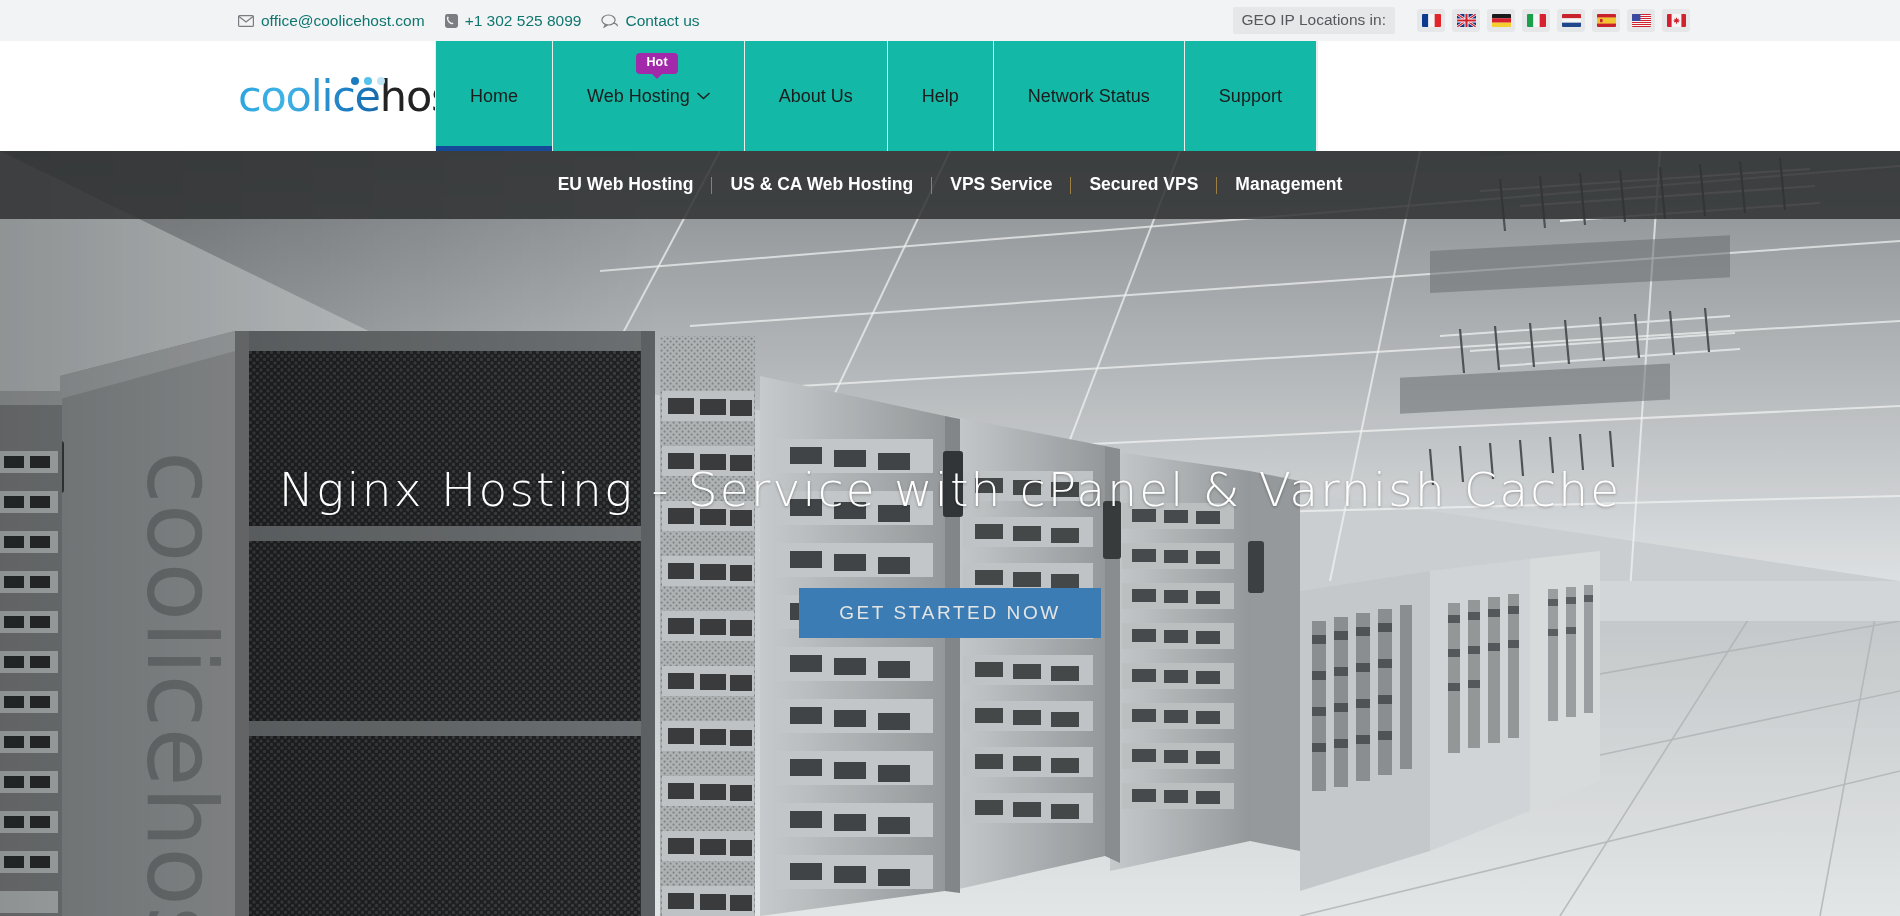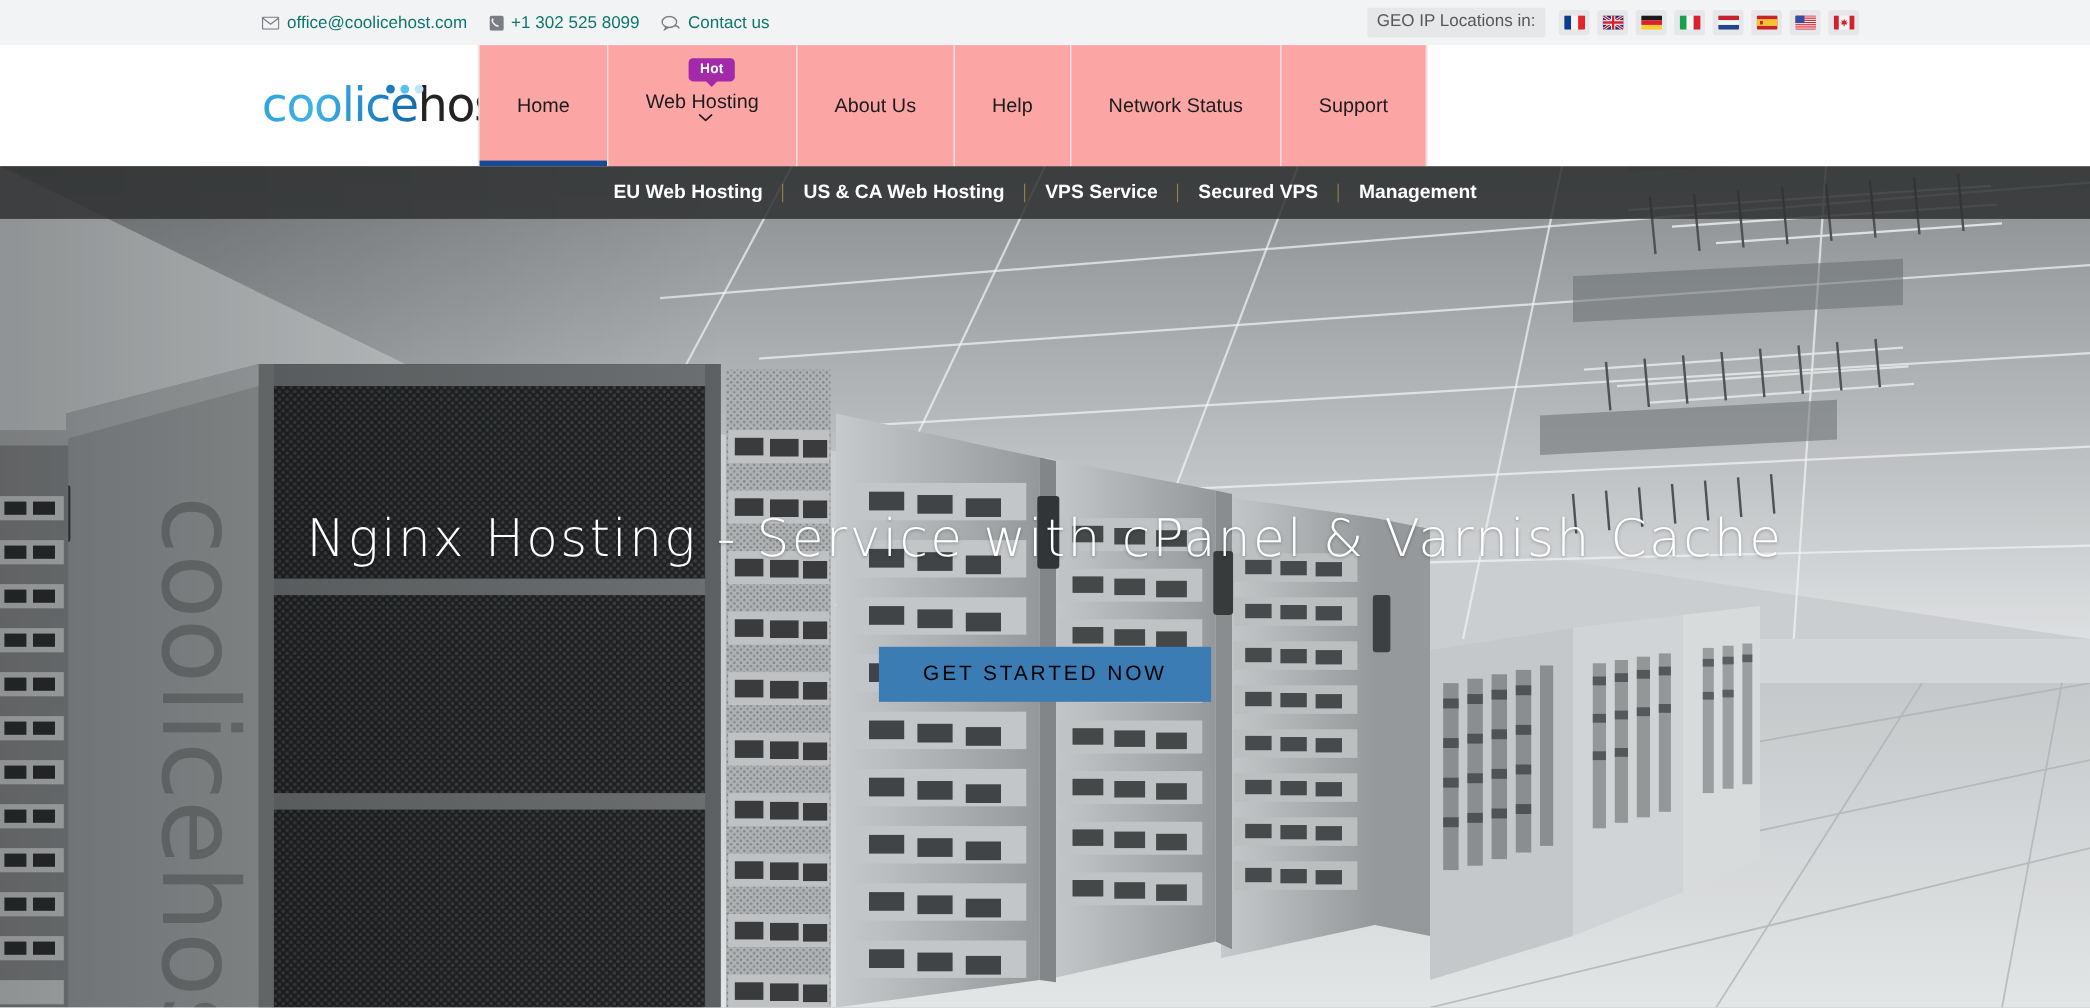--- a/index.html
+++ b/index.html
@@ -37,21 +37,21 @@
     text-decoration:none;
     white-space:nowrap;
     line-height:1;
   }
   .tb-ico { display:inline-flex; align-items:center; color:#7a7d81; }
   .tb-ico svg { display:block; }
 
   .topbar-right {
     display:flex;
     align-items:center;
-    gap:12px;
+    gap:22px;
     margin-right:188px;
   }
   .geo-label {
     background:#e6e7e9;
     color:#55585c;
     font-size:15.5px;
     padding:4px 9px 5px;
     border-radius:2px;
     white-space:nowrap;
     line-height:1.1;
@@ -127,22 +127,21 @@
     align-items:center;
     justify-content:center;
     padding:0 34px;
     border-left:1px solid #ececec;
     font-size:18px;
     color:#1c1c1c;
     text-decoration:none;
     position:relative;
     white-space:nowrap;
     cursor:pointer;
-    background:#fca5a5;
-    flex-direction:column;
+    background:#14b8a6;
   }
   .nav-item:last-of-type { border-right:1px solid #ececec; }
   .nav-item.active::after {
     content:"";
     position:absolute;
     left:0; right:0; bottom:0;
     height:5px;
     background:#164a96;
   }
   .nav-caret {
@@ -201,21 +200,21 @@
   }
   .hero-bg { position:absolute; inset:0; overflow:hidden; }
 
   
   .dc { position:absolute; inset:0; }
 
   
   .subnav {
     position:absolute;
     top:0; left:0; right:0;
-    height:48px;
+    height:68px;
     background:rgba(48,49,50,.86);
     display:flex;
     align-items:center;
     justify-content:center;
     gap:0;
     z-index:12;
   }
   .sub-link {
     color:#fff;
     font-size:17.5px;
@@ -251,21 +250,21 @@
     letter-spacing:2.2px;
     color:#ffffff;
     text-align:center;
     white-space:nowrap;
     line-height:1.15;
     text-shadow:0 1px 3px rgba(0,0,0,.32);
   }
   .hero-btn {
     margin-top:70px;
     background:#3b7cb5;
-    color:#000000;
+    color:#e5e5e5;
     border:none;
     font-family:"Liberation Sans", sans-serif;
     font-size:19px;
     letter-spacing:2.6px;
     font-weight:400;
     padding:15px 40px 16px;
     cursor:pointer;
     line-height:1;
     white-space:nowrap;
   }

